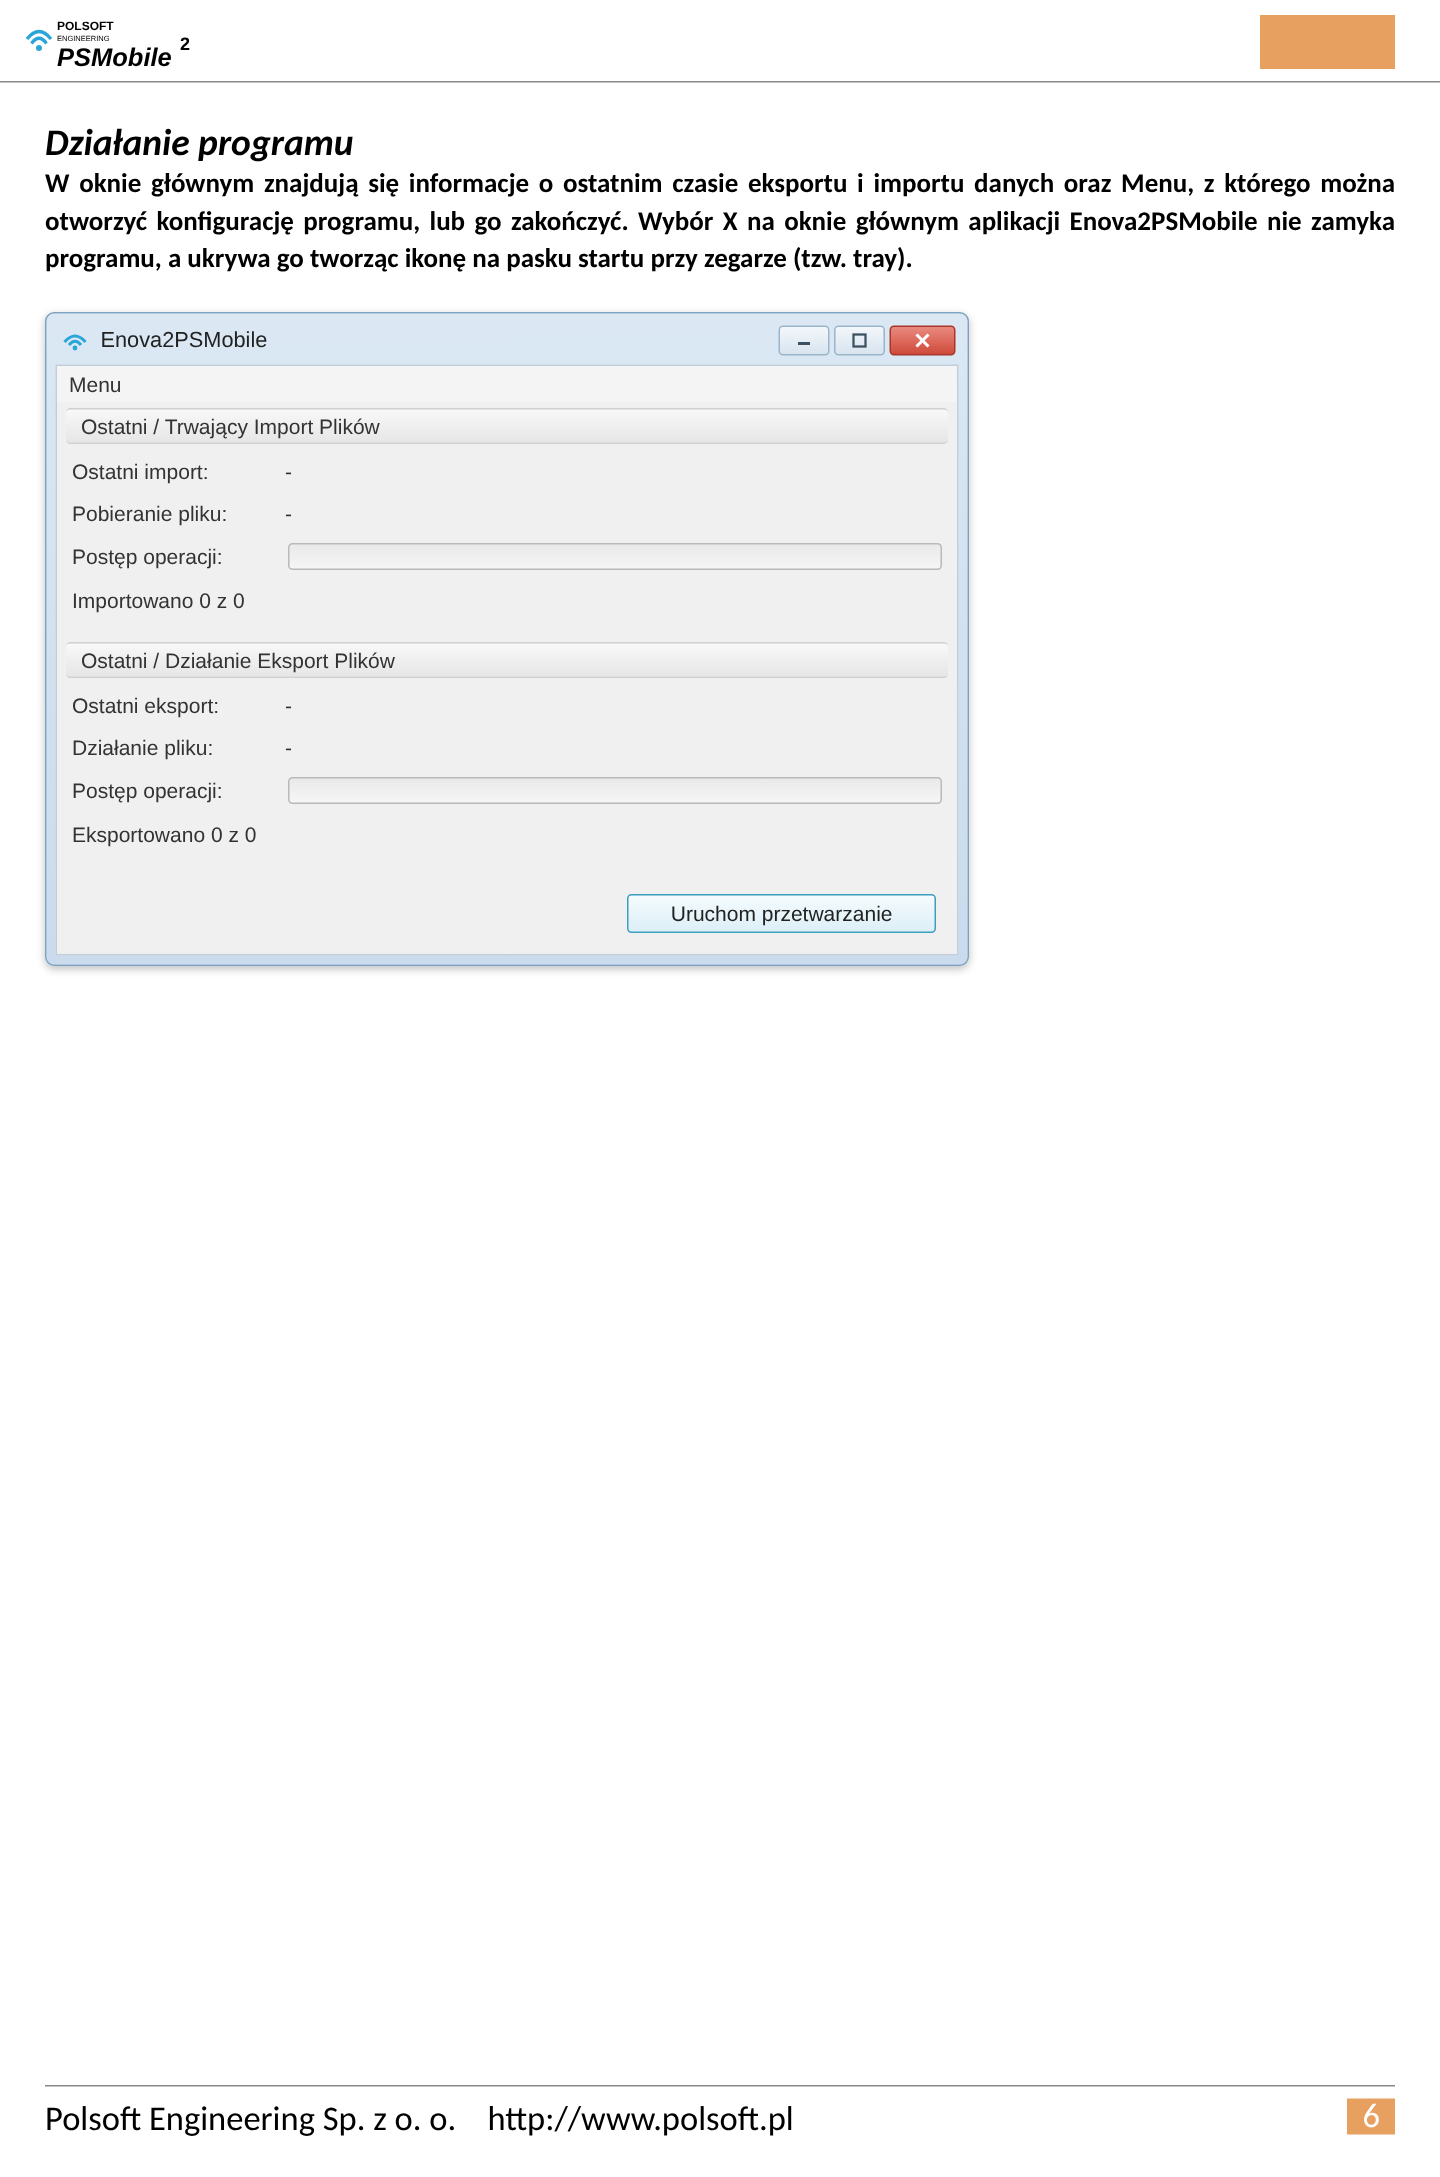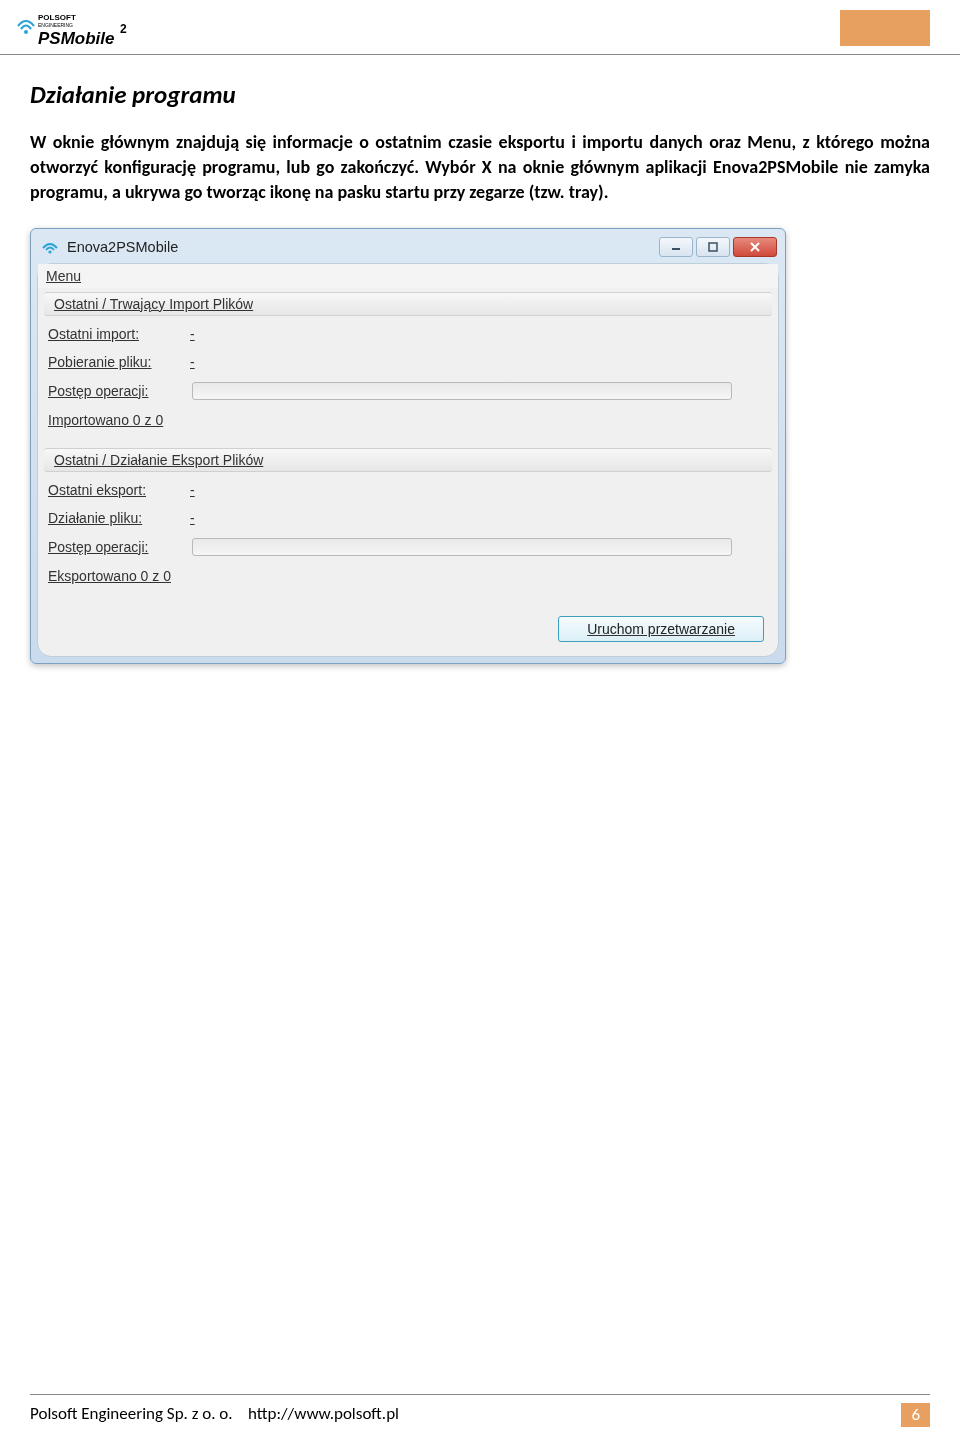--- a/index.html
+++ b/index.html
@@ -19,32 +19,31 @@
     border-bottom: 1px solid #888;
   }
   .logo-block { display: flex; align-items: center; gap: 6px; }
   .logo-svg { width: 120px; height: 38px; }
   .orange-box { width: 90px; height: 36px; background: #e8a060; }
   .content { padding: 24px 30px 0 30px; }
   .section-title {
     font-style: italic;
     font-weight: bold;
     font-size: 25px;
-    margin-bottom: 20px;
   }
   .body-text {
     font-size: 18px;
     line-height: 1.4;
     text-align: justify;
     margin-bottom: 22px;
     font-weight: bold;
   }
   
   .win7 {
-    width: 756px;
+    width: 616px;
     border: 1px solid #7da2c1;
     border-radius: 6px;
     background: linear-gradient(#dbe8f4, #c9dbed);
     padding: 6px;
     box-shadow: 0 2px 6px rgba(0,0,0,0.25);
     font-family: "Segoe UI", Tahoma, sans-serif;
     font-size: 14px;
     color: #333;
   }
   .titlebar {
@@ -66,23 +65,22 @@
     font-size: 10px; color: #3b5060;
   }
   .win-btn.close {
     width: 44px;
     background: linear-gradient(#e98a7f, #cf4a3b);
     border-color: #a9362a; color: #fff;
   }
   .win-body {
     background: #f0f0f0;
     border: 1px solid #bfcedb;
-    border-radius: 14px;
+    border-radius: 0;
     padding: 0;
-    text-decoration: underline;
   }
   .menubar {
     background: #f4f4f4;
     padding: 4px 8px;
     font-size: 14px;
   }
   .group-header {
     background: linear-gradient(#f8f8f8, #e6e6e6);
     border-top: 1px solid #d0d0d0;
     border-bottom: 1px solid #d0d0d0;
@@ -119,21 +117,21 @@
   }
   .page-footer {
     position: absolute;
     bottom: 24px;
     left: 30px;
     right: 30px;
     border-top: 1px solid #888;
     padding-top: 8px;
     display: flex;
     justify-content: space-between;
-    font-size: 17px;
+    font-size: 23px;
   }
   .page-num {
     background: #e8a060;
     padding: 0 10px;
     color: #fff;
     height: 24px;
     line-height: 24px;
     display: inline-block;
   }
 </style>

